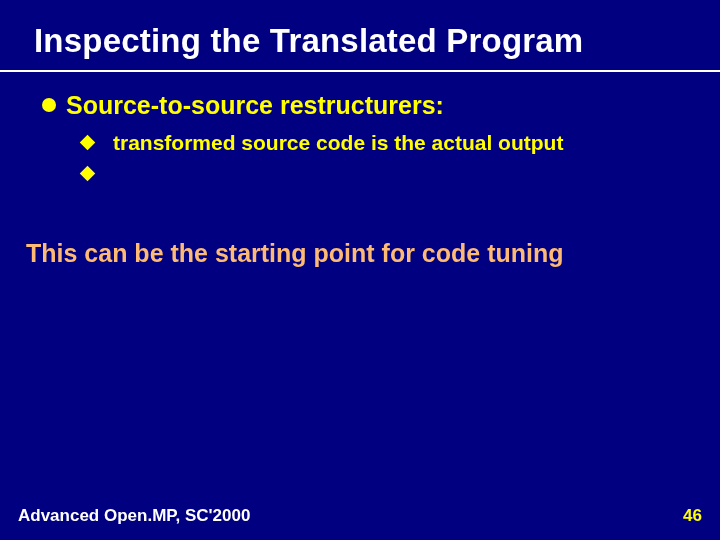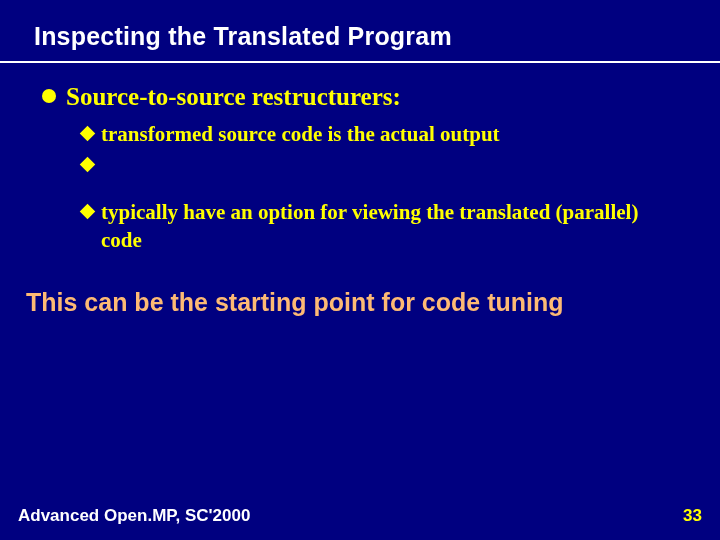--- a/index.html
+++ b/index.html
@@ -11,37 +11,36 @@
   }
   body {
     background: #000080;
     color: #ffff00;
     font-family: Arial, Helvetica, sans-serif;
     font-weight: bold;
     position: relative;
   }
   .title {
     color: #ffffff;
-    font-size: 25px;
+    font-size: 33px;
     font-weight: bold;
     padding: 22px 34px 6px 34px;
     letter-spacing: 0.2px;
   }
   .rule {
     height: 2px;
     background: #ffffff;
     margin: 4px 0 0 0;
     width: 100%;
   }
   .content {
     padding: 18px 40px 0 40px;
   }
   .section {
     margin-bottom: 20px;
-    font-family: Liberation Serif, serif;
   }
   .sec-head {
     color: #ffff00;
     font-size: 25px;
     line-height: 1.25;
     display: flex;
     align-items: flex-start;
     gap: 10px;
     padding-left: 2px;
   }
@@ -56,21 +55,21 @@
   }
   .subs {
     padding: 6px 0 0 42px;
   }
   .sub {
     color: #ffff00;
     font-size: 21px;
     line-height: 1.35;
     display: flex;
     align-items: flex-start;
-    gap: 8px;
+    gap: 20px;
     margin: 2px 0;
   }
   .diamond {
     display: inline-block;
     width: 11px;
     height: 11px;
     background: #ffff00;
     transform: rotate(45deg);
     flex: 0 0 auto;
     margin-top: 8px;
@@ -114,25 +113,21 @@
         <span>transformed source code is the actual output</span>
       </div>
       <div class="sub">
         <span class="diamond"></span>
       </div>
     </div>
   </div>
 
   <div class="section">
     <div class="subs">
-      <div class="sub">
-        <span class="diamond"></span>
-        <span>typically have an option for viewing the translated (parallel) code</span>
-      </div>
     </div>
   </div>
 
 </div>
 
 <div class="tail">This can be the starting point for code tuning</div>
 
 <div class="footer-left">Advanced Open.MP, SC'2000</div>
-<div class="footer-right">33</div>
+<div class="footer-right">46</div>
 
 </body></html>

